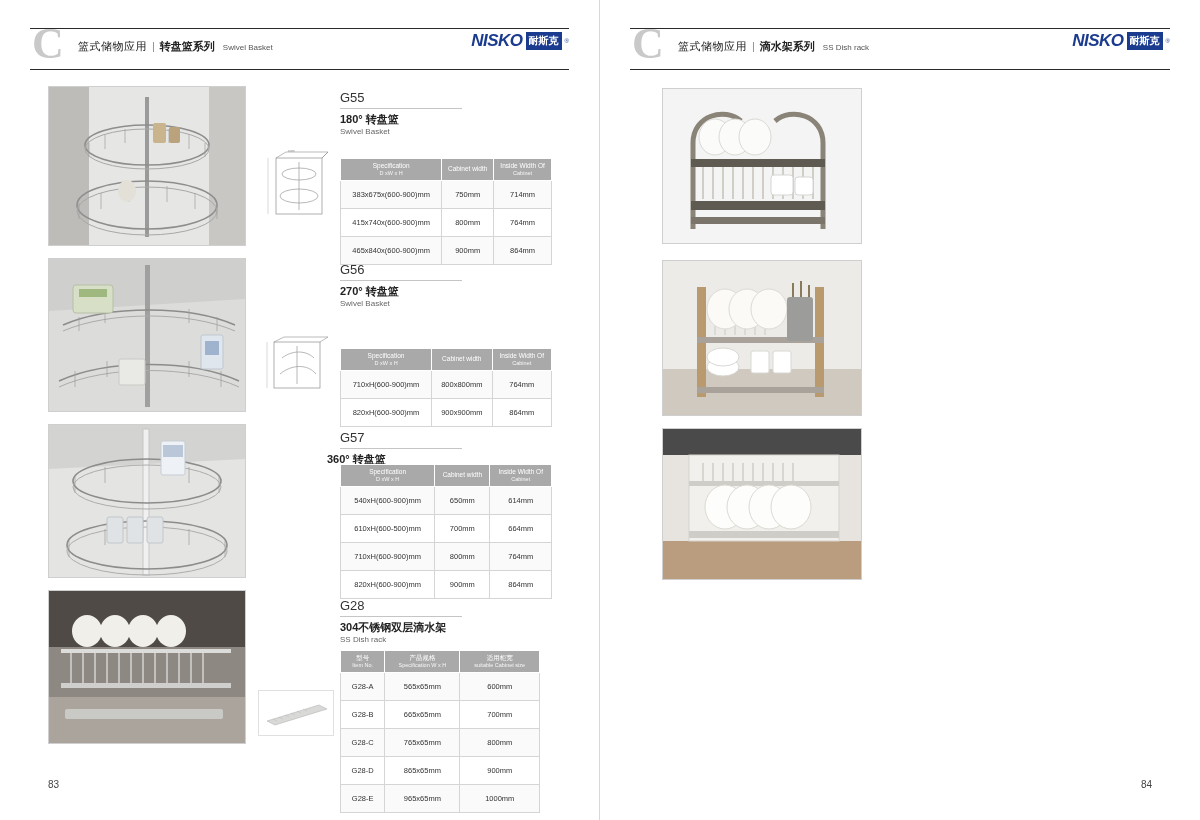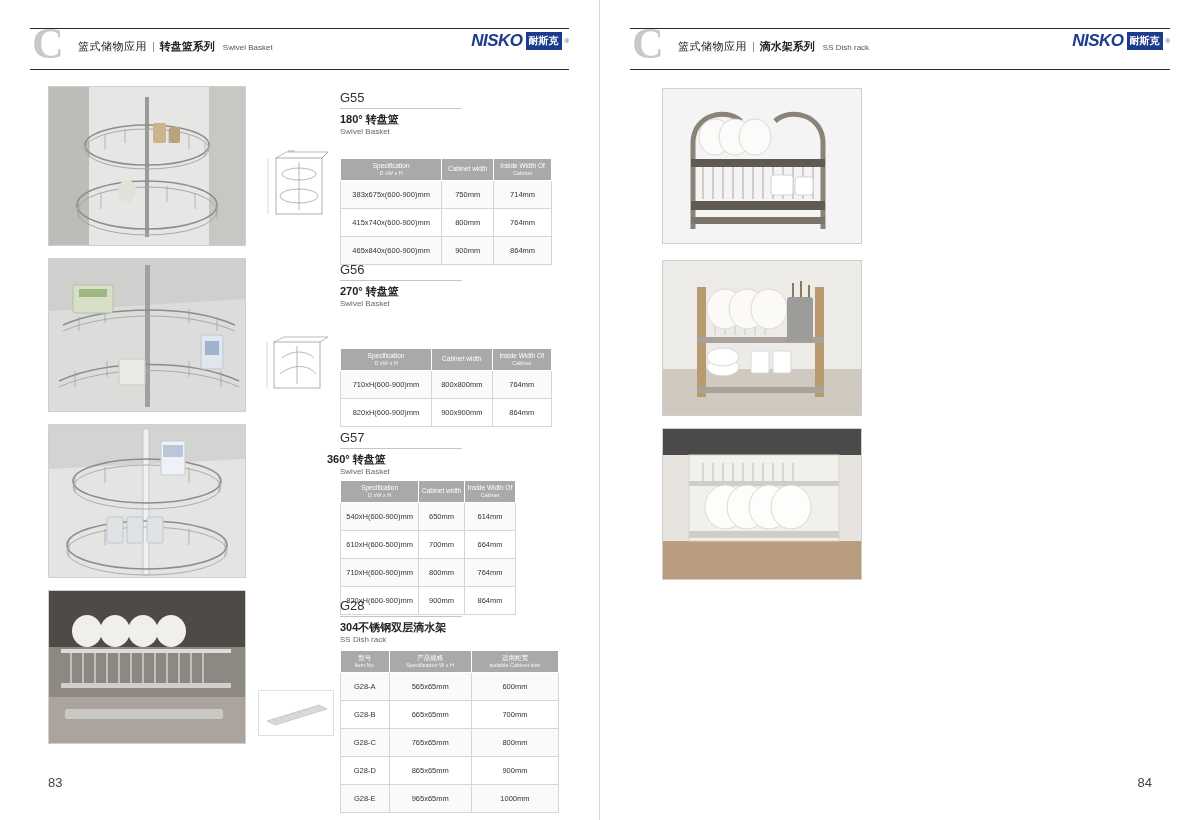--- a/index.html
+++ b/index.html
@@ -84,21 +84,21 @@
     padding:9px 4px; text-align:center;
     font-size:7.5px;
   }
   table.spec.alt tr:nth-child(odd) td { background:#fafafa; }
 
   .linedraw {
     position:absolute;
     border:0;
   }
   .pg-num {
-    position:absolute; bottom:30px; font-size:13px; color:#444;
+    position:absolute; bottom:30px; font-size:10px; color:#444;
   }
 
   
   .img-a { background:linear-gradient(160deg,#d9d9d9 0%,#cfcfcf 40%,#bfbfbf 100%); }
   .img-b { background:linear-gradient(150deg,#e2e2e0 0%,#d2d2cf 50%,#c2c2bf 100%); }
   .img-c { background:linear-gradient(180deg,#e8e8e6 0%,#d4d4d2 60%,#c6c6c4 100%); }
   .img-d { background:linear-gradient(170deg,#5a5550 0%,#7a736c 35%,#b9b3ab 100%); }
   .img-e { background:linear-gradient(180deg,#f2f2f2 0%,#dcdcdc 55%,#c9c9c9 100%); }
   .img-f { background:linear-gradient(175deg,#efefef 0%,#d8d8d6 60%,#b9b6b2 100%); }
   .img-g { background:linear-gradient(175deg,#e9e6e2 0%,#cfcac4 55%,#9b9naa 100%); }
@@ -295,21 +295,21 @@
           <rect x="78" y="92" width="16" height="26" rx="2" fill="#dfe3e6" stroke="#c2c6c9"></rect>
           <rect x="98" y="92" width="16" height="26" rx="2" fill="#dfe3e6" stroke="#c2c6c9"></rect>
         </svg>
       </div>
     </div>
     <div class="code" style="left:340px; top:430px;">G57</div>
     <div class="code-rule" style="left:340px; top:448px; width:122px;"></div>
     <div class="name-cn" style="left:327px; top:452px;">360° 转盘篮</div>
     <div class="name-en" style="left:340px; top:467px;">Swivel Basket</div>
 
-    <table class="spec alt" style="left:340px; top:480px; width:176px;">
+    <table class="spec alt" style="left:340px; top:464px; width:212px;">
       <thead>
         <tr>
           <th><span>Specification</span><span class="en">D xW x H</span></th>
           <th><span>Cabinet width</span></th>
           <th><span>Inside Width Of</span><span class="en">Cabinet</span></th>
         </tr>
       </thead>
       <tbody>
         <tr>
             <td>540xH(600-900)mm</td>
@@ -365,21 +365,21 @@
               <ellipse cx="122" cy="40" rx="15" ry="16"></ellipse>
           </g>
         </svg>
       </div>
     </div>
     <div class="code" style="left:340px; top:598px;">G28</div>
     <div class="code-rule" style="left:340px; top:616px; width:122px;"></div>
     <div class="name-cn" style="left:340px; top:620px;">304不锈钢双层滴水架</div>
     <div class="name-en" style="left:340px; top:635px;">SS Dish rack</div>
 
-    <table class="spec alt" style="left:340px; top:650px; width:219px;">
+    <table class="spec alt" style="left:340px; top:650px; width:200px;">
       <thead>
         <tr>
           <th><span>型号</span><span class="en">Item No.</span></th>
           <th><span>产品规格</span><span class="en">Specification W x H</span></th>
           <th><span>适用柜宽</span><span class="en">suitable Cabinet size</span></th>
         </tr>
       </thead>
       <tbody>
         <tr>
             <td>G28-A</td>

